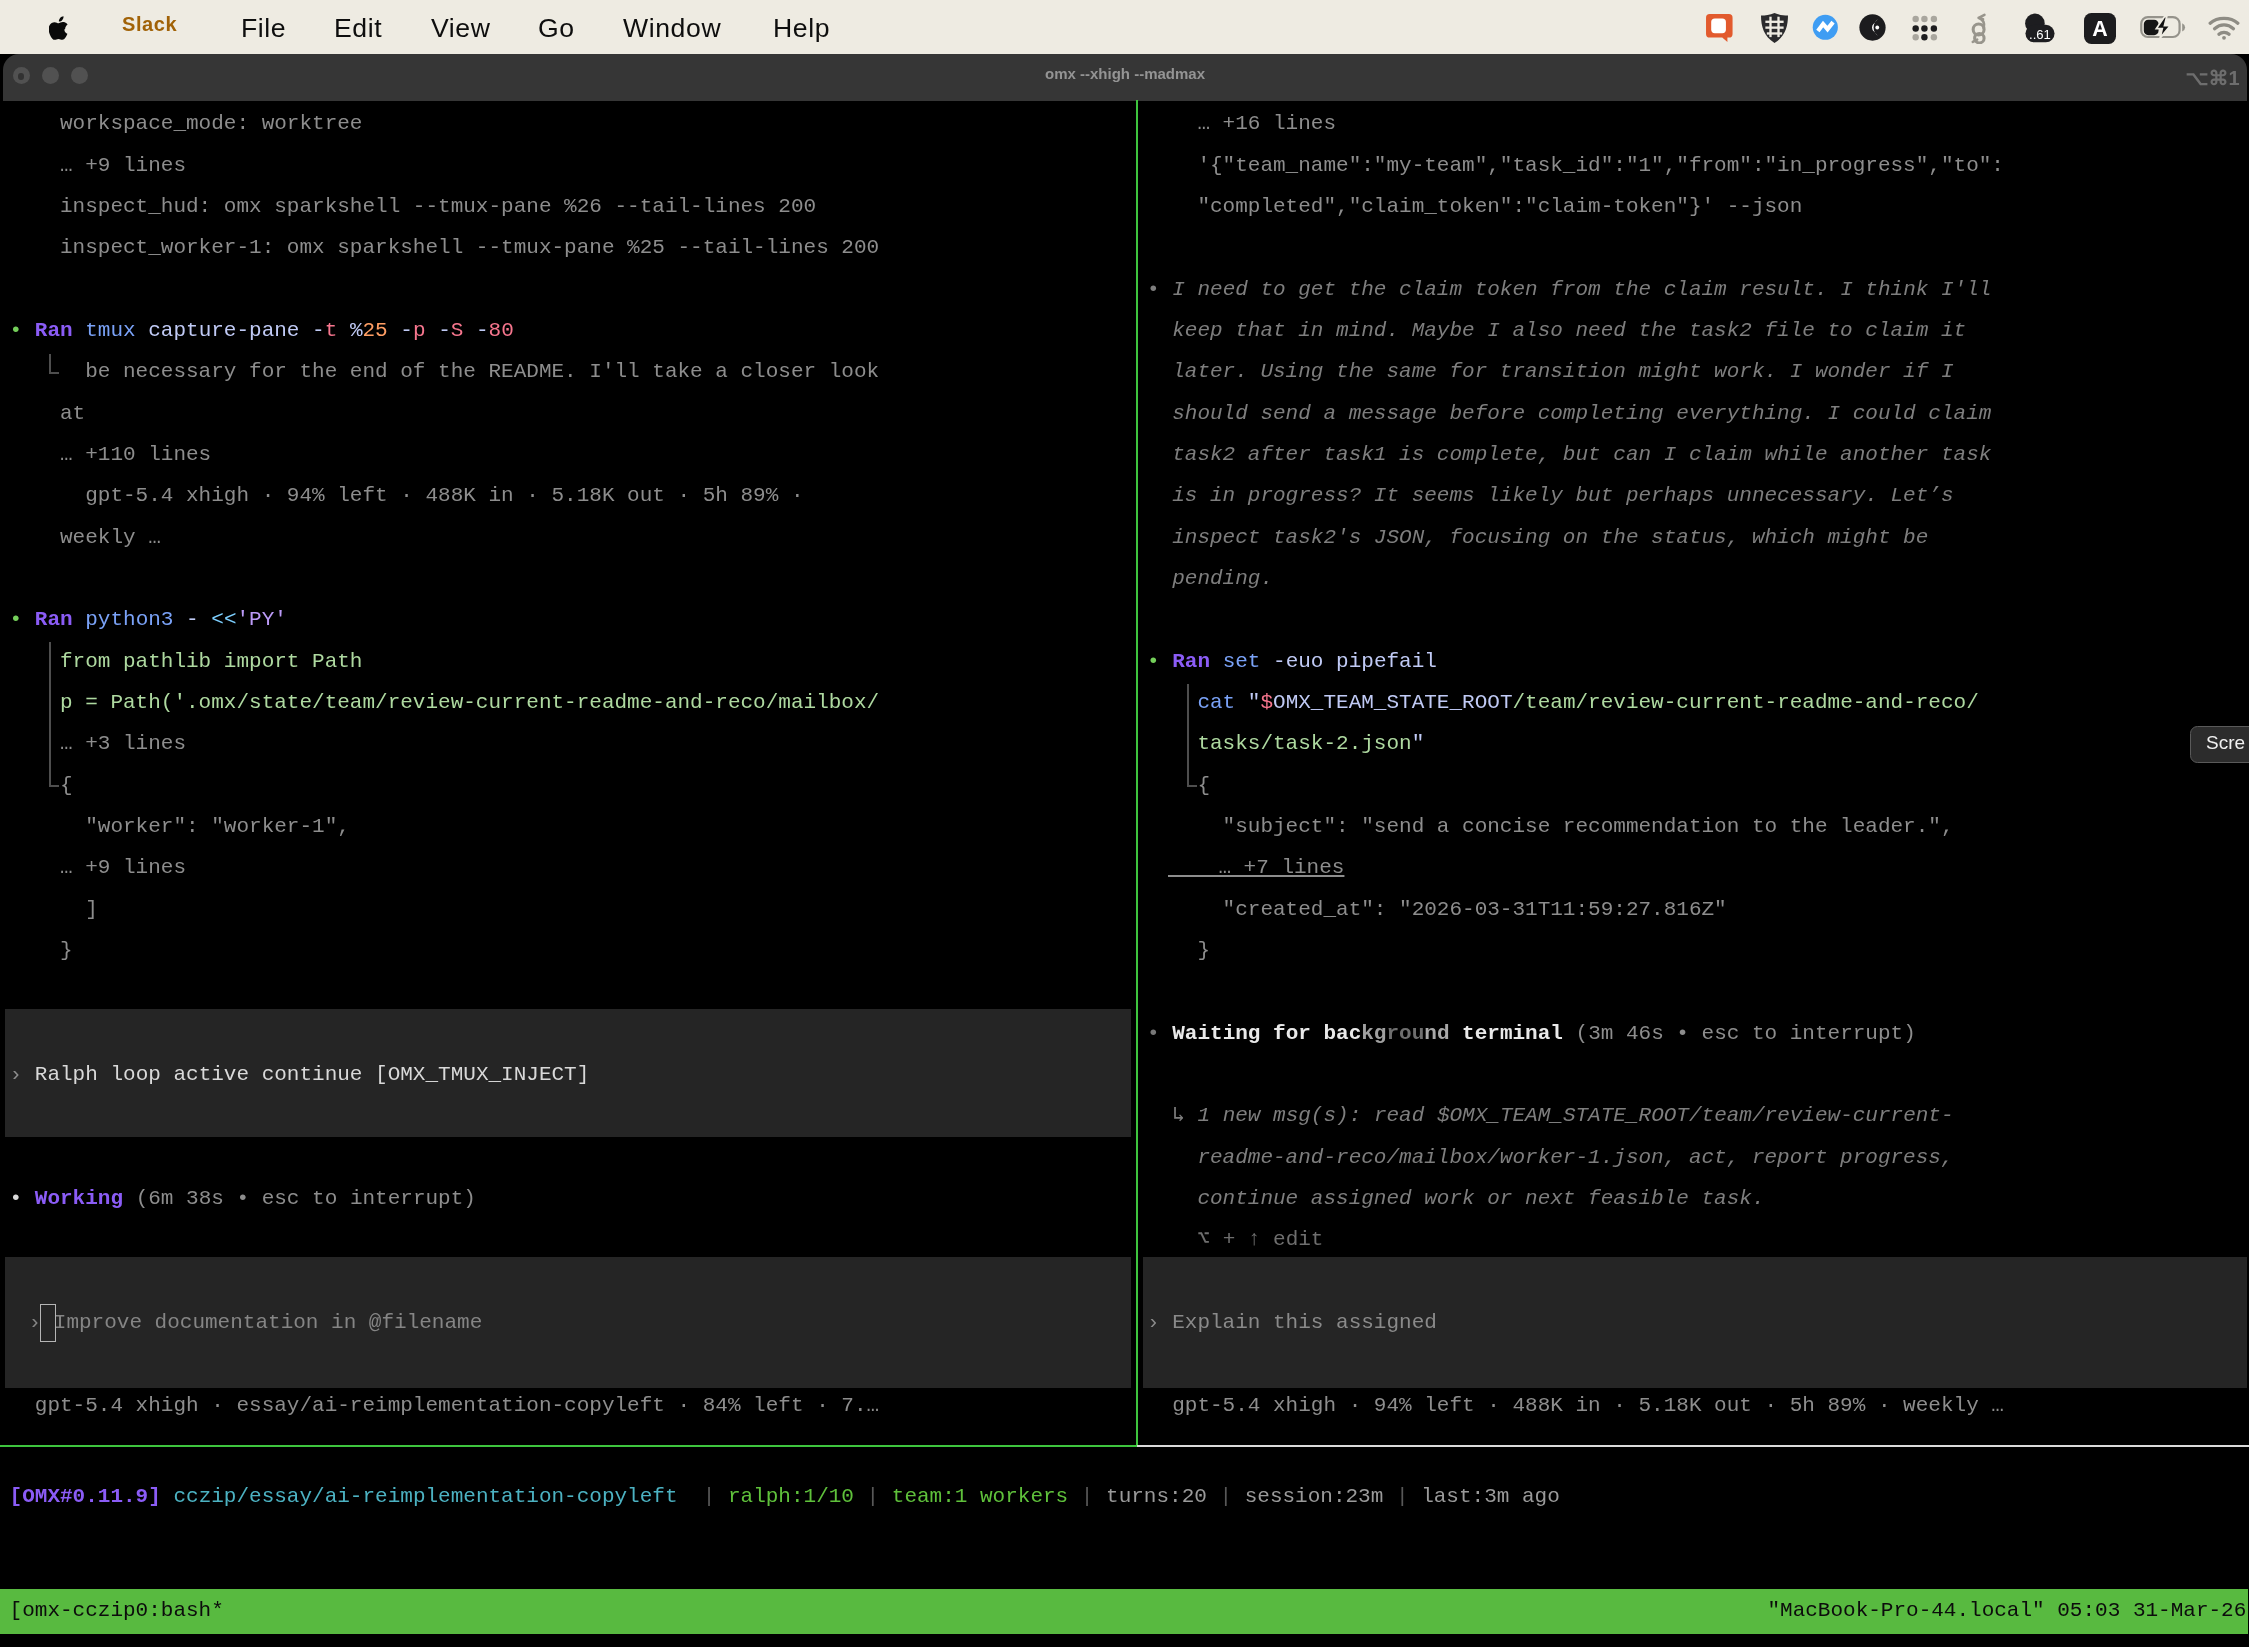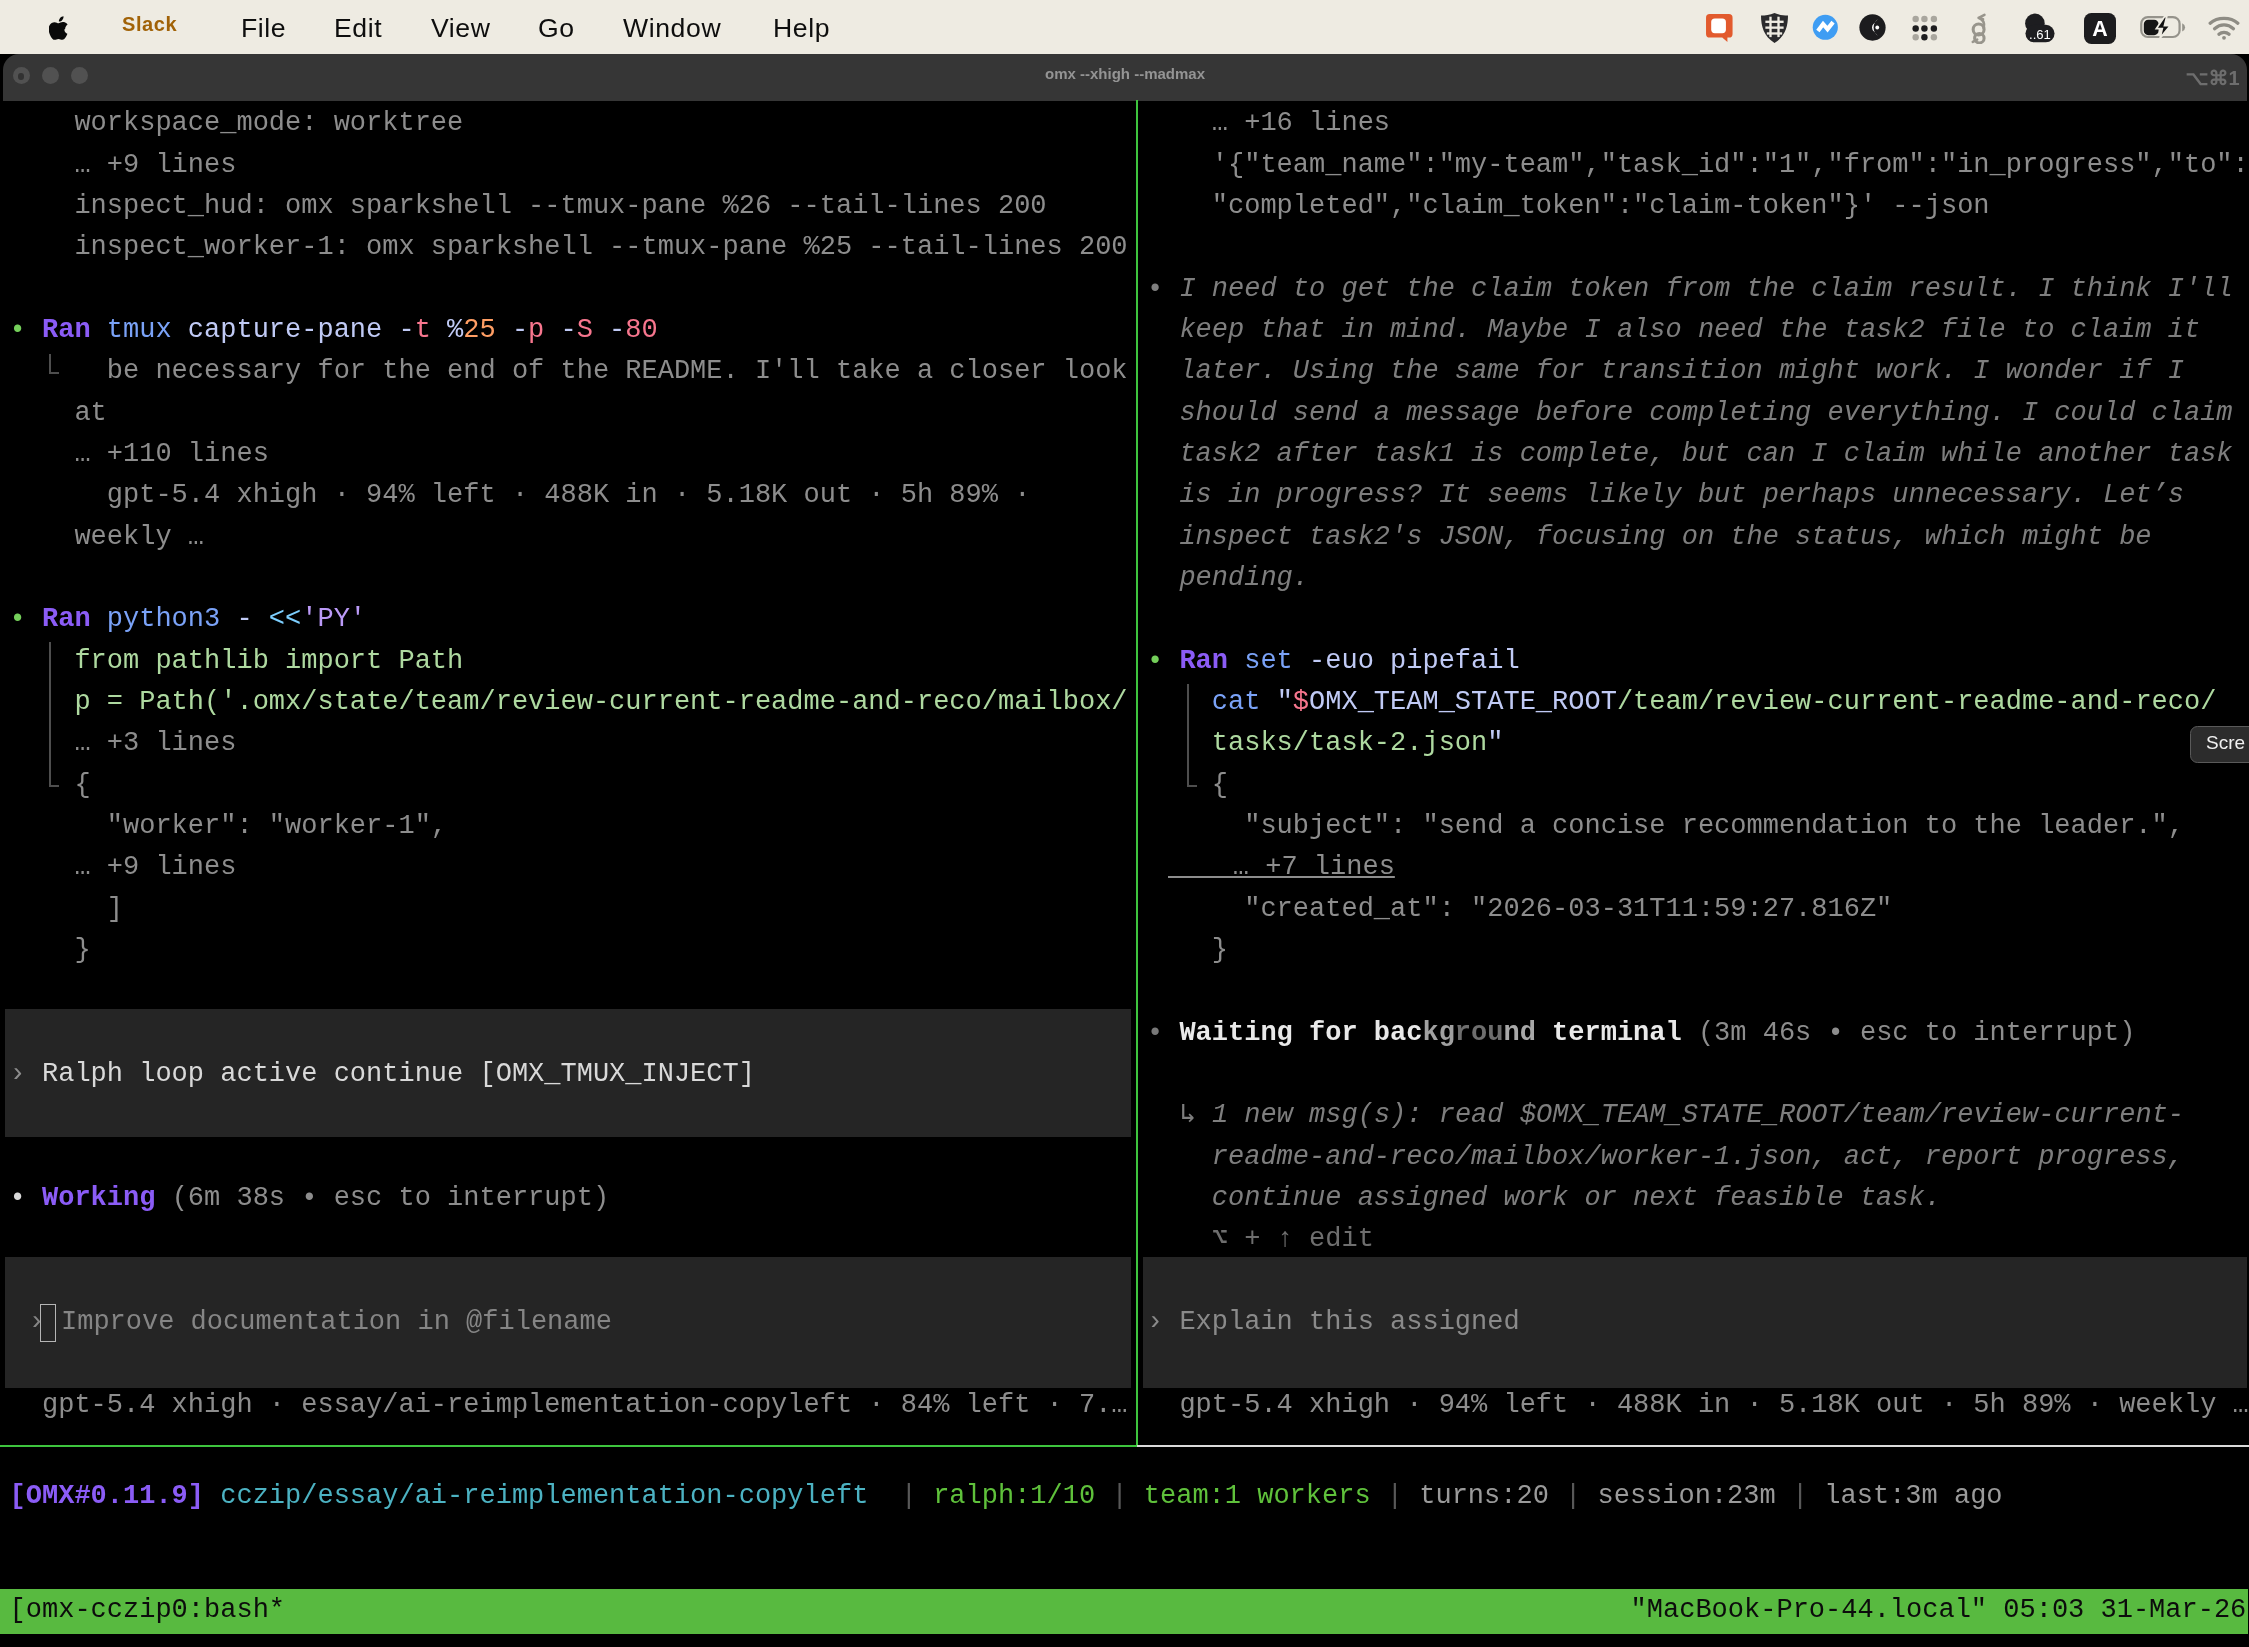--- a/index.html
+++ b/index.html
@@ -1,15 +1,15 @@
 <!DOCTYPE html>
 <html style="font-size:11.8px"><head><meta charset="utf-8"><style>
 *{margin:0;padding:0;box-sizing:border-box}
 html,body{width:2250px;height:1648px;background:#000;overflow:hidden;position:relative}
-.mono{font-family:"Liberation Mono",monospace;font-size:27px;line-height:41px;white-space:pre;position:absolute}
+.mono{font-family:"Liberation Mono",monospace;font-size:21px;line-height:41px;white-space:pre;position:absolute}
 .sans{font-family:"Liberation Sans",sans-serif}
 .b{font-weight:bold}.i{font-style:italic}
 .gy{color:#8d8d8d}.gy2{color:#7e7e7e}.dim{color:#6e6e6e}
 .wh{color:#8b5cf6}.bl{color:#7aa2f7}.lv{color:#c0caf5}.gn{color:#aed9a0}.bu{color:#74cf5a}
 .pk{color:#f7768e}.og{color:#ff9e64}.cy{color:#7dcfff}.pu{color:#bb9af7}
 .bx{position:absolute;background:#252525}
 .conn{position:absolute;background:#4e4e4e}
 </style></head><body>
 <div style="position:absolute;left:0;top:0;width:2250px;height:54px;background:#eeebe2"></div>
 <svg style="position:absolute;left:49px;top:15.5px" width="20" height="24" viewBox="0 0 27 33">

